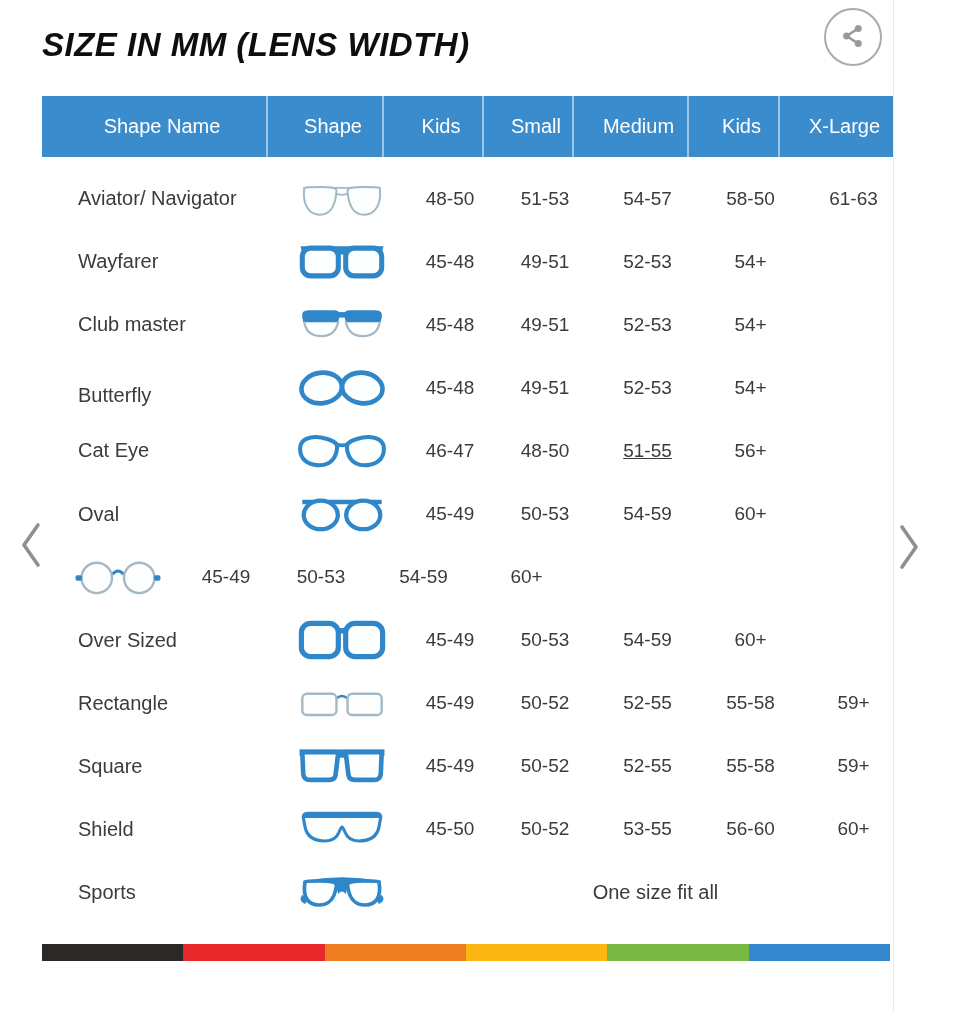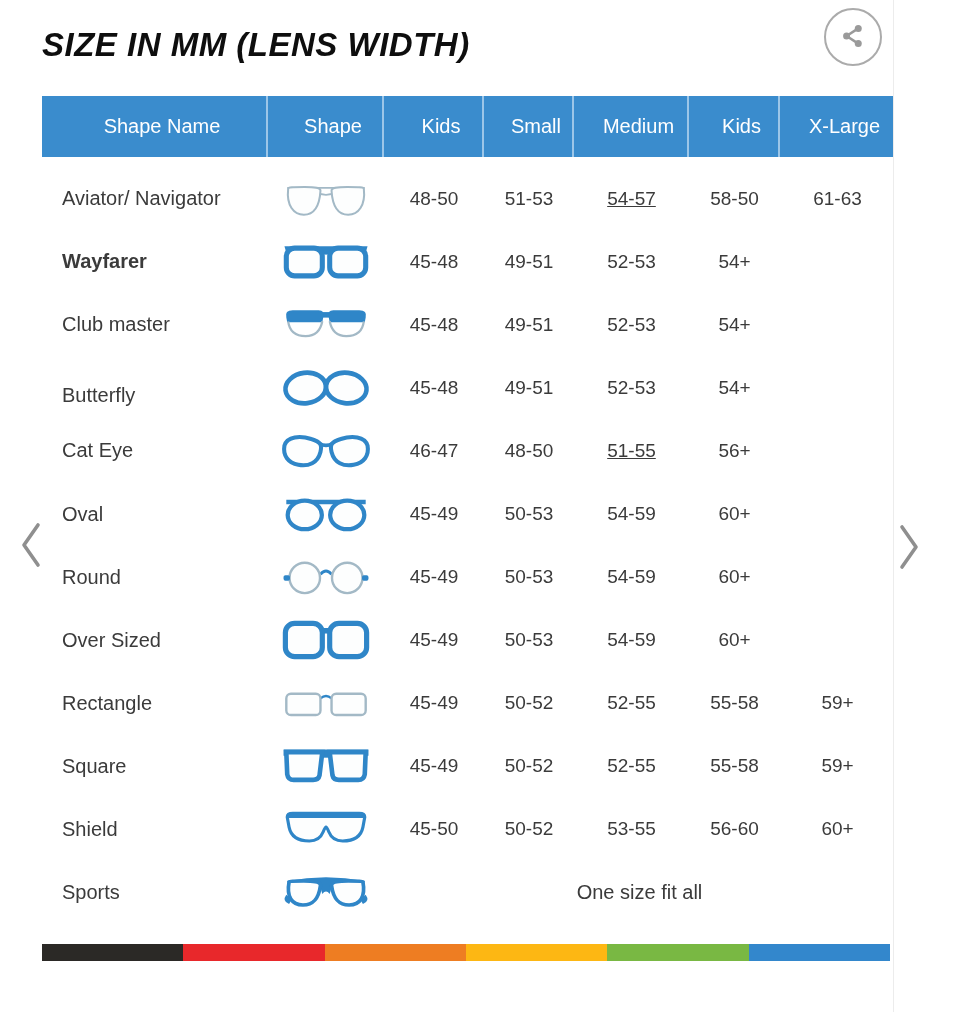--- a/index.html
+++ b/index.html
@@ -26,21 +26,21 @@
   }
   .table-header {
     position:absolute; left:42px; top:96px; width:851px; height:61px;
     display:flex; align-items:stretch;
   }
   .table-header .hcell {
     display:flex; align-items:center; justify-content:center;
     color:#ffffff; font-size:20px;padding-left:16px;
   }
   .table-header .hcell + .hcell { border-left:2px solid #9cc6e8; }
-  .rows { position:absolute; left:44px; top:167px; width:851px; }
+  .rows { position:absolute; left:60px; top:167px; width:851px; }
   .trow { display:flex; align-items:center; height:63.1px; }
   .cell { display:flex; align-items:center; justify-content:center; }
   .cell.name {
     justify-content:flex-start; padding-left:18px;
     font-size:20px; color:#3b3b3b;
   }
   .cell.size { font-size:19px; color:#3b3b3b; }
   .cell.span-cell { font-size:20px; color:#3b3b3b; justify-content:center; }
   .cell.shape svg { display:block; }
   .color-bar {
@@ -93,26 +93,26 @@
             <path d="M8,14 H92" stroke="#a3b9c6" stroke-width="2" fill="none"></path>
      <path d="M38,18 Q50,25 62,18" stroke="#a3b9c6" stroke-width="2" fill="none"></path>
             <path d="M9,15 C7,33 15,43 26,43 C37,43 43,33 44,17 C44,14 39,13 27,13 C14,13 9,13 9,15 Z" fill="#fdfefe" stroke="#a3b9c6" stroke-width="2.2"></path>
             <g transform="translate(100,0) scale(-1,1)">
               <path d="M9,15 C7,33 15,43 26,43 C37,43 43,33 44,17 C44,14 39,13 27,13 C14,13 9,13 9,15 Z" fill="#fdfefe" stroke="#a3b9c6" stroke-width="2.2"></path>
             </g>
           </svg>
         </div>
         <div class="cell size" style="width: 100px;">48-50</div>
         <div class="cell size" style="width: 90px;">51-53</div>
-        <div class="cell size" style="width: 115px; text-decoration: underline;">54-57</div>
+        <div class="cell size" style="width: 115px;">54-57</div>
         <div class="cell size" style="width: 91px;">58-50</div>
         <div class="cell size" style="width: 115px;">61-63</div>
       </div>
       <div class="trow">
-        <div class="cell name" style="width: 224px; font-weight: bold;">Wayfarer</div>
+        <div class="cell name" style="width: 224px;">Wayfarer</div>
         <div class="cell shape" style="width: 116px;">
           <svg width="94" height="48" viewBox="0 0 100 52">
             <rect x="41" y="11" width="18" height="7" fill="#2f86c8"></rect>
      <path d="M5,9 H95 L93,16 H7 Z" fill="#2f86c8"></path>
             <rect x="7" y="11" width="39" height="30" rx="9" fill="#fdfefe" stroke="#2f86c8" stroke-width="5.5"></rect>
             <g transform="translate(100,0) scale(-1,1)">
               <rect x="7" y="11" width="39" height="30" rx="9" fill="#fdfefe" stroke="#2f86c8" stroke-width="5.5"></rect>
             </g>
           </svg>
         </div>
@@ -185,21 +185,20 @@
             </g>
           </svg>
         </div>
         <div class="cell size" style="width: 100px;">45-49</div>
         <div class="cell size" style="width: 90px;">50-53</div>
         <div class="cell size" style="width: 115px;">54-59</div>
         <div class="cell size" style="width: 91px;">60+</div>
         <div class="cell size" style="width: 115px;"></div>
       </div>
       <div class="trow">
-        <div class="cell name" style="width: 224px;">Round</div>
         <div class="cell shape" style="width: 116px;">
           <svg width="94" height="48" viewBox="0 0 100 52">
             <path d="M44,23 q6,-7 12,0" stroke="#2f86c8" stroke-width="3" fill="none"></path>
             <circle cx="27" cy="27" r="16.5" fill="#fdfefe" stroke="#a3b9c6" stroke-width="2.6"></circle>
      <rect x="4" y="24" width="7" height="6" rx="2" fill="#2f86c8"></rect>
             <g transform="translate(100,0) scale(-1,1)">
               <circle cx="27" cy="27" r="16.5" fill="#fdfefe" stroke="#a3b9c6" stroke-width="2.6"></circle>
      <rect x="4" y="24" width="7" height="6" rx="2" fill="#2f86c8"></rect>
             </g>
           </svg>

